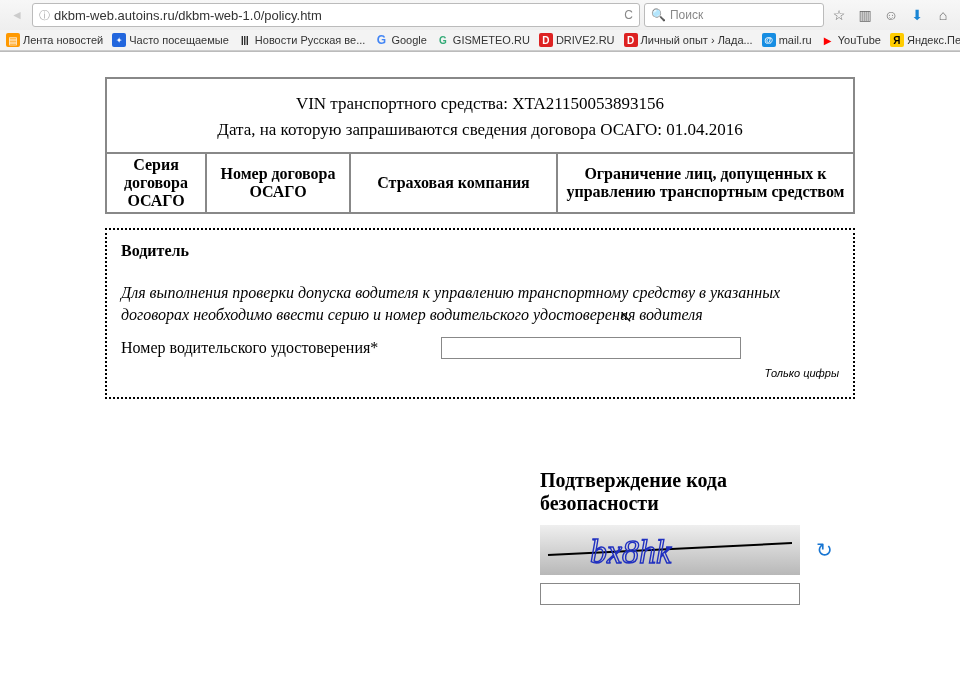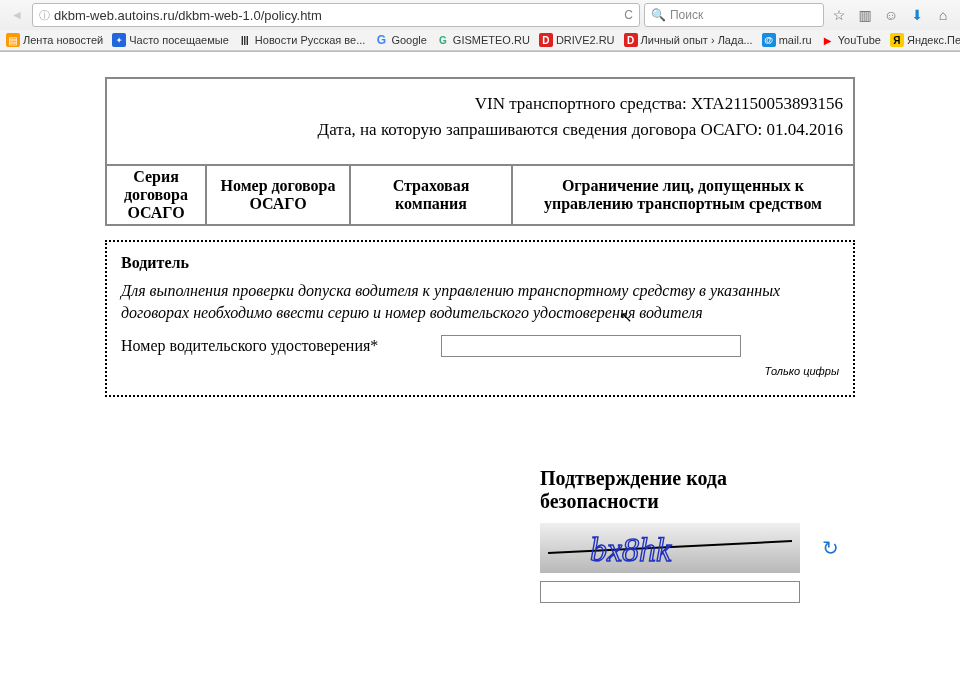--- a/index.html
+++ b/index.html
@@ -26,36 +26,36 @@
     .bm-icon.gi { color: #3a7; font-weight: bold; }
     .bm-icon.yt { color: #f00; }
     .bm-icon.yx { background: #fc0; color: #000; border-radius: 2px; font-weight: bold; }
     .bm-icon.mail { background: #168de2; color: #fff; border-radius: 2px; font-size: 9px; font-weight: bold; }
     .bm-icon.bars { color: #000; font-weight: bold; font-size: 9px; }
     .bm-icon.goo { font-size: 12px; font-weight: bold; }
 
     
     .content { padding: 25px 105px 20px; font-size: 16px; }
     .outer-table { width: 100%; border: 2px solid #888; border-collapse: collapse; }
-    .title-row td { padding: 12px 10px 22px; text-align: right; font-size: 17px; line-height: 1.5; }
+    .title-row td { padding: 12px 10px 10px; text-align: center; font-size: 17px; line-height: 1.5; }
     .head-row td { border: 2px solid #888; padding: 2px 8px; text-align: center; font-weight: bold; font-size: 16px; vertical-align: middle; }
     .data-row td { border: 2px solid #888; padding: 18px 12px; font-family: Arial, sans-serif; font-size: 15px; }
     .redact { display: inline-block; width: 100px; height: 22px; background: #000; border-radius: 10px 16px 8px 14px / 12px 8px 14px 10px; }
 
     .driver-box { margin-top: 14px; border: 2px dotted #000; padding: 12px 14px 18px; font-size: 16px; }
-    .driver-box .hdr { font-weight: bold; margin-bottom: 8px; }
+    .driver-box .hdr { font-weight: bold; margin-bottom: 22px; }
     .driver-box p { margin-bottom: 12px; line-height: 1.35; font-style: italic; }
     .frow { display: flex; align-items: center; margin-bottom: 8px; }
     .frow label { width: 320px; }
     .frow input { width: 300px; height: 22px; background: #fff; border: 1px solid #888; font-family: inherit; padding: 0 4px; }
     .hint { text-align: right; font-style: italic; font-size: 11px; font-family: Arial, sans-serif; }
 
     .captcha-block { margin-top: 50px; margin-left: 540px; width: 310px; }
     .captcha-block .ctitle { font-weight: bold; font-size: 20px; margin-bottom: 10px; }
-    .captcha-row { display: flex; align-items: center; gap: 22px; }
+    .captcha-row { display: flex; align-items: center; gap: 16px; }
     .captcha-img { width: 260px; height: 50px; background: linear-gradient(#efefef,#b8b8b8); display: flex; align-items: center; justify-content: center; position: relative; }
     .captcha-img svg { width: 100%; height: 100%; }
     .refresh-ic { color: #1976d2; font-size: 20px; }
     .captcha-input { width: 260px; height: 22px; border: 1px solid #888; background: #fff; margin-top: 8px; }
 
     .cursor { position: absolute; left: 620px; top: 308px; font-size: 15px; color: #000; pointer-events: none; font-family: Arial; }
   </style>
 </head>
 <body>
 
@@ -130,21 +130,21 @@
         <tr class="title-row">
           <td colspan="4">
       <div>VIN транспортного средства: XTA21150053893156</div>
       <div>Дата, на которую запрашиваются сведения договора ОСАГО: 01.04.2016</div>
     </td>
         </tr>
     <tr class="head-row">
       <td style="width:100px">Серия договора ОСАГО</td>
       <td style="width:144px">Номер договора ОСАГО</td>
       <td>Страховая компания</td>
-      <td style="width:342px">Ограничение лиц, допущенных к управлению транспортным средством</td>
+      <td style="width:297px">Ограничение лиц, допущенных к управлению транспортным средством</td>
     </tr>
   </tbody>
     </table>
 
   <div class="driver-box">
     <div class="hdr">Водитель</div>
     <p>Для выполнения проверки допуска водителя к управлению транспортному средству в указанных договорах необходимо ввести серию и номер водительского удостоверения водителя</p>
     <div class="frow">
       <label>Номер водительского удостоверения*</label>
       <input type="text" style="">

